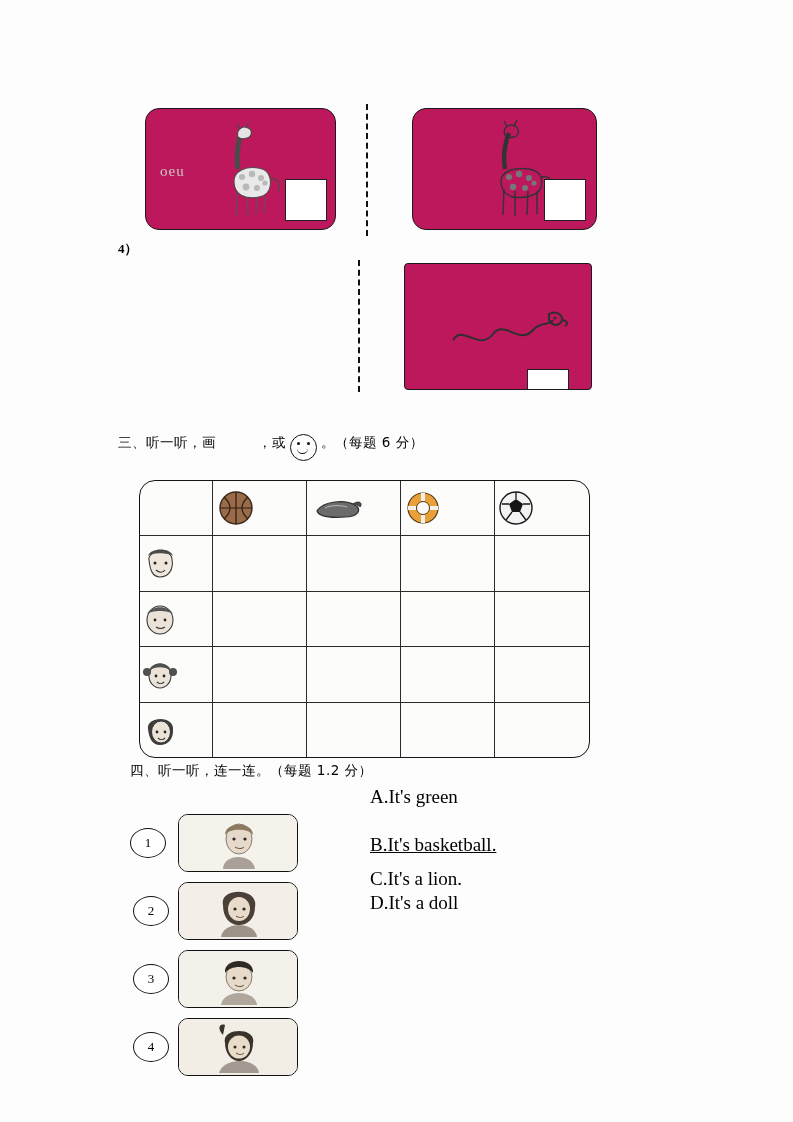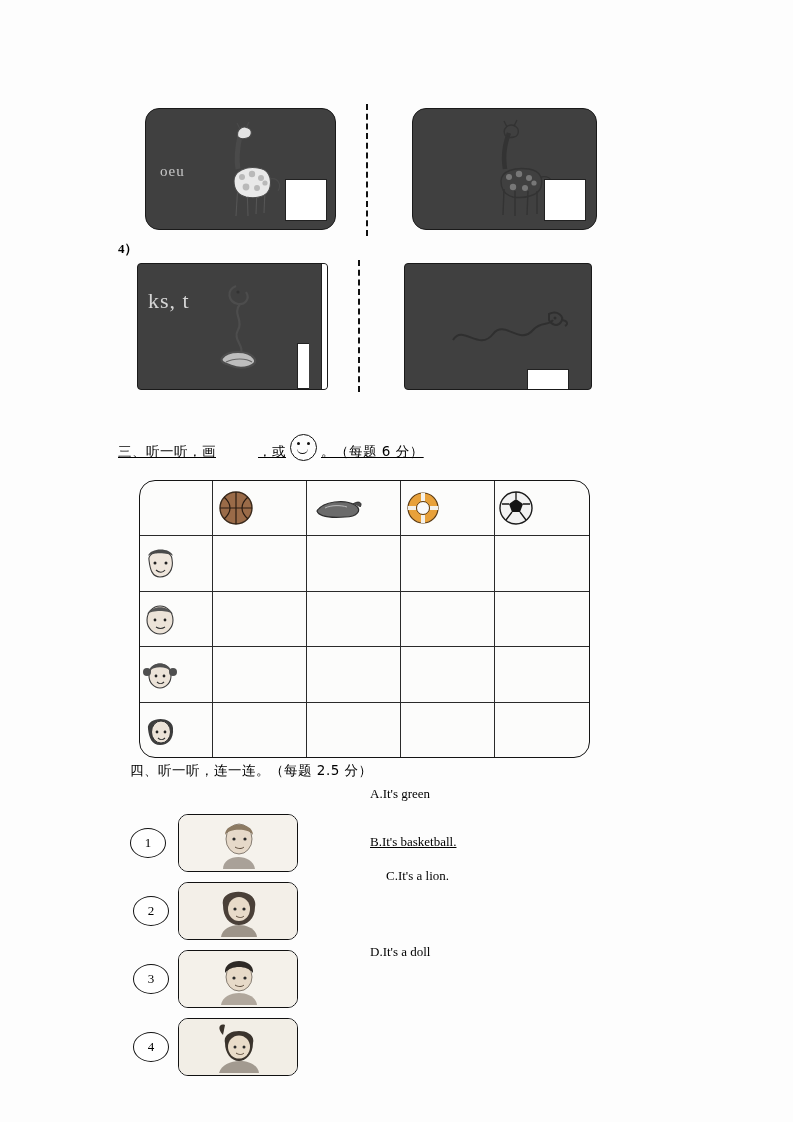--- a/index.html
+++ b/index.html
@@ -19,21 +19,21 @@
     position: absolute;
     inset: 0;
     background: #fdfdfd;
   }
 
   
   .abs { position: absolute; }
   .card {
     border: 1.4px solid #1a1a1a;
     border-radius: 14px;
-    background: #404040;
+    background: #be185d;
     position: absolute;
     box-sizing: border-box;
     overflow: hidden;
   }
   .sq-box {
     position: absolute;
     border: 1.3px solid #222;
     background: #fff;
     box-sizing: border-box;
   }
@@ -47,37 +47,37 @@
     letter-spacing: .5px;
     white-space: nowrap;
   }
   .num-bold {
     font-family: "Liberation Serif", serif;
     font-weight: bold;
     font-size: 13px;
   }
   .opt {
     font-family: "Liberation Serif", serif;
-    font-size: 13px;
+    font-size: 19px;
     white-space: nowrap;
   }
 
   
   #s2-card-left  { left: 145px; top: 108px; width: 191px; height: 122px; }
   #s2-card-right { left: 412px; top: 108px; width: 185px; height: 122px; }
   #s2-dash { left: 366px; top: 104px; height: 132px; }
 
   
   #s4-label { left: 118px; top: 240px; }
   #s4-card-left  { left: 137px; top: 263px; width: 191px; height: 127px; border-radius: 4px; }
   #s4-card-right { left: 404px; top: 263px; width: 188px; height: 127px; border-radius: 4px; }
   #s4-dash { left: 358px; top: 260px; height: 132px; }
 
   
-  #s3-heading { left: 118px; top: 434px; display: flex; align-items: flex-end; gap: 2px; text-decoration: underline; }
+  #s3-heading { left: 118px; top: 434px; display: flex; align-items: flex-start; gap: 2px; }
   .smiley {
     display: inline-block;
     width: 25px; height: 25px;
     border: 1.4px solid #111;
     border-radius: 50%;
     position: relative;
     vertical-align: middle;
     margin: 0 2px;
   }
   .smiley::before, .smiley::after {
@@ -212,34 +212,20 @@
           <circle cx="44" cy="68" r="3.2"></circle>
         <circle cx="56" cy="69" r="3"></circle>
           <circle cx="65" cy="64" r="2.6"></circle>
       </g>
     </svg>
     <div class="sq-box" style="right:10px; bottom:8px; width:42px; height:42px;"></div>
   </div>
 
   <div class="abs num-bold" id="s4-label">4）</div>
 
-  <div class="card" id="s4-card-left">
-    <div class="ghost" style="left:10px; top:24px; font-size:22px; color:#d5d5d5;">ks, t</div>
-    <svg class="sketch" style="left:44px; top:8px;" width="120" height="112" viewBox="0 0 120 112">
-      <g fill="none" stroke="#4d4d4d" stroke-width="2.2">
-        <path d="M54 14 C44 18 46 30 56 32 C64 33 68 26 64 20"></path>
-        <path d="M58 32 C50 42 62 48 56 58 C50 68 64 74 58 84"></path>
-        <path d="M40 86 C46 78 66 78 72 86 C78 94 60 98 50 94 C42 91 38 90 40 86 Z" fill="#bdbdbd" stroke="#4d4d4d"></path>
-        <path d="M44 90 C52 86 64 86 70 90" stroke="#666" stroke-width="1.2"></path>
-      </g>
-      <circle cx="56" cy="20" r="1.6" fill="#333"></circle>
-    </svg>
-    <div class="sq-box" style="right:18px; bottom:0px; width:12px; height:46px; border-right:none;"></div>
-    <div class="sq-box" style="right:-2px; top:0px; width:8px; height:127px; border:none; border-left:1.3px solid #222;"></div>
-  </div>
 
   <div class="dash-sep" id="s4-dash"></div>
 
   <div class="card" id="s4-card-right">
     <svg class="sketch" style="left:40px; top:36px;" width="130" height="66" viewBox="0 0 130 66">
       <g fill="none" stroke="#2f2f2f" stroke-width="2">
         <path d="M8 40 C18 24 34 52 48 34 C60 19 74 46 88 30 C96 21 104 26 108 20"></path>
         <path d="M104 14 C112 10 120 16 116 22 C113 27 106 25 104 20 Z"></path>
         <path d="M116 20 C122 20 124 24 120 26"></path>
       </g>
@@ -350,26 +336,26 @@
         </td>
         <td></td>
         <td></td>
         <td></td>
         <td></td>
       </tr>
     </tbody>
       </table>
   </div>
 
-  <div class="abs label-cn" id="s4m-heading">四、听一听，连一连。（每题 2.5 分）</div>
+  <div class="abs label-cn" id="s4m-heading">四、听一听，连一连。（每题 1.2 分）</div>
 
   <div class="abs opt" style="left:370px; top:786px;">A.It's green</div>
   <div class="abs opt" style="left:370px; top:834px;text-decoration:underline;">B.It's basketball.</div>
-  <div class="abs opt" style="left:386px; top:868px;">C.It's a lion.</div>
-  <div class="abs opt" style="left:370px; top:944px;text-align:center;">D.It's a doll</div>
+  <div class="abs opt" style="left:370px; top:868px;">C.It's a lion.</div>
+  <div class="abs opt" style="left:370px; top:892px;text-align:center;">D.It's a doll</div>
 
   <div class="circle-num" style="left:130px; top:828px;">1</div>
   <div class="circle-num" style="left:133px; top:896px;">2</div>
   <div class="circle-num" style="left:133px; top:964px;">3</div>
   <div class="circle-num" style="left:133px; top:1032px;">4</div>
 
   <div class="photo-card" style="left:178px; top:814px;">
     <svg width="118" height="56" viewBox="0 0 118 56">
       <rect width="118" height="56" fill="#f5f2ec"></rect>
       <path d="M44 54 C44 38 74 38 76 54 Z" fill="#a9a198"></path>

